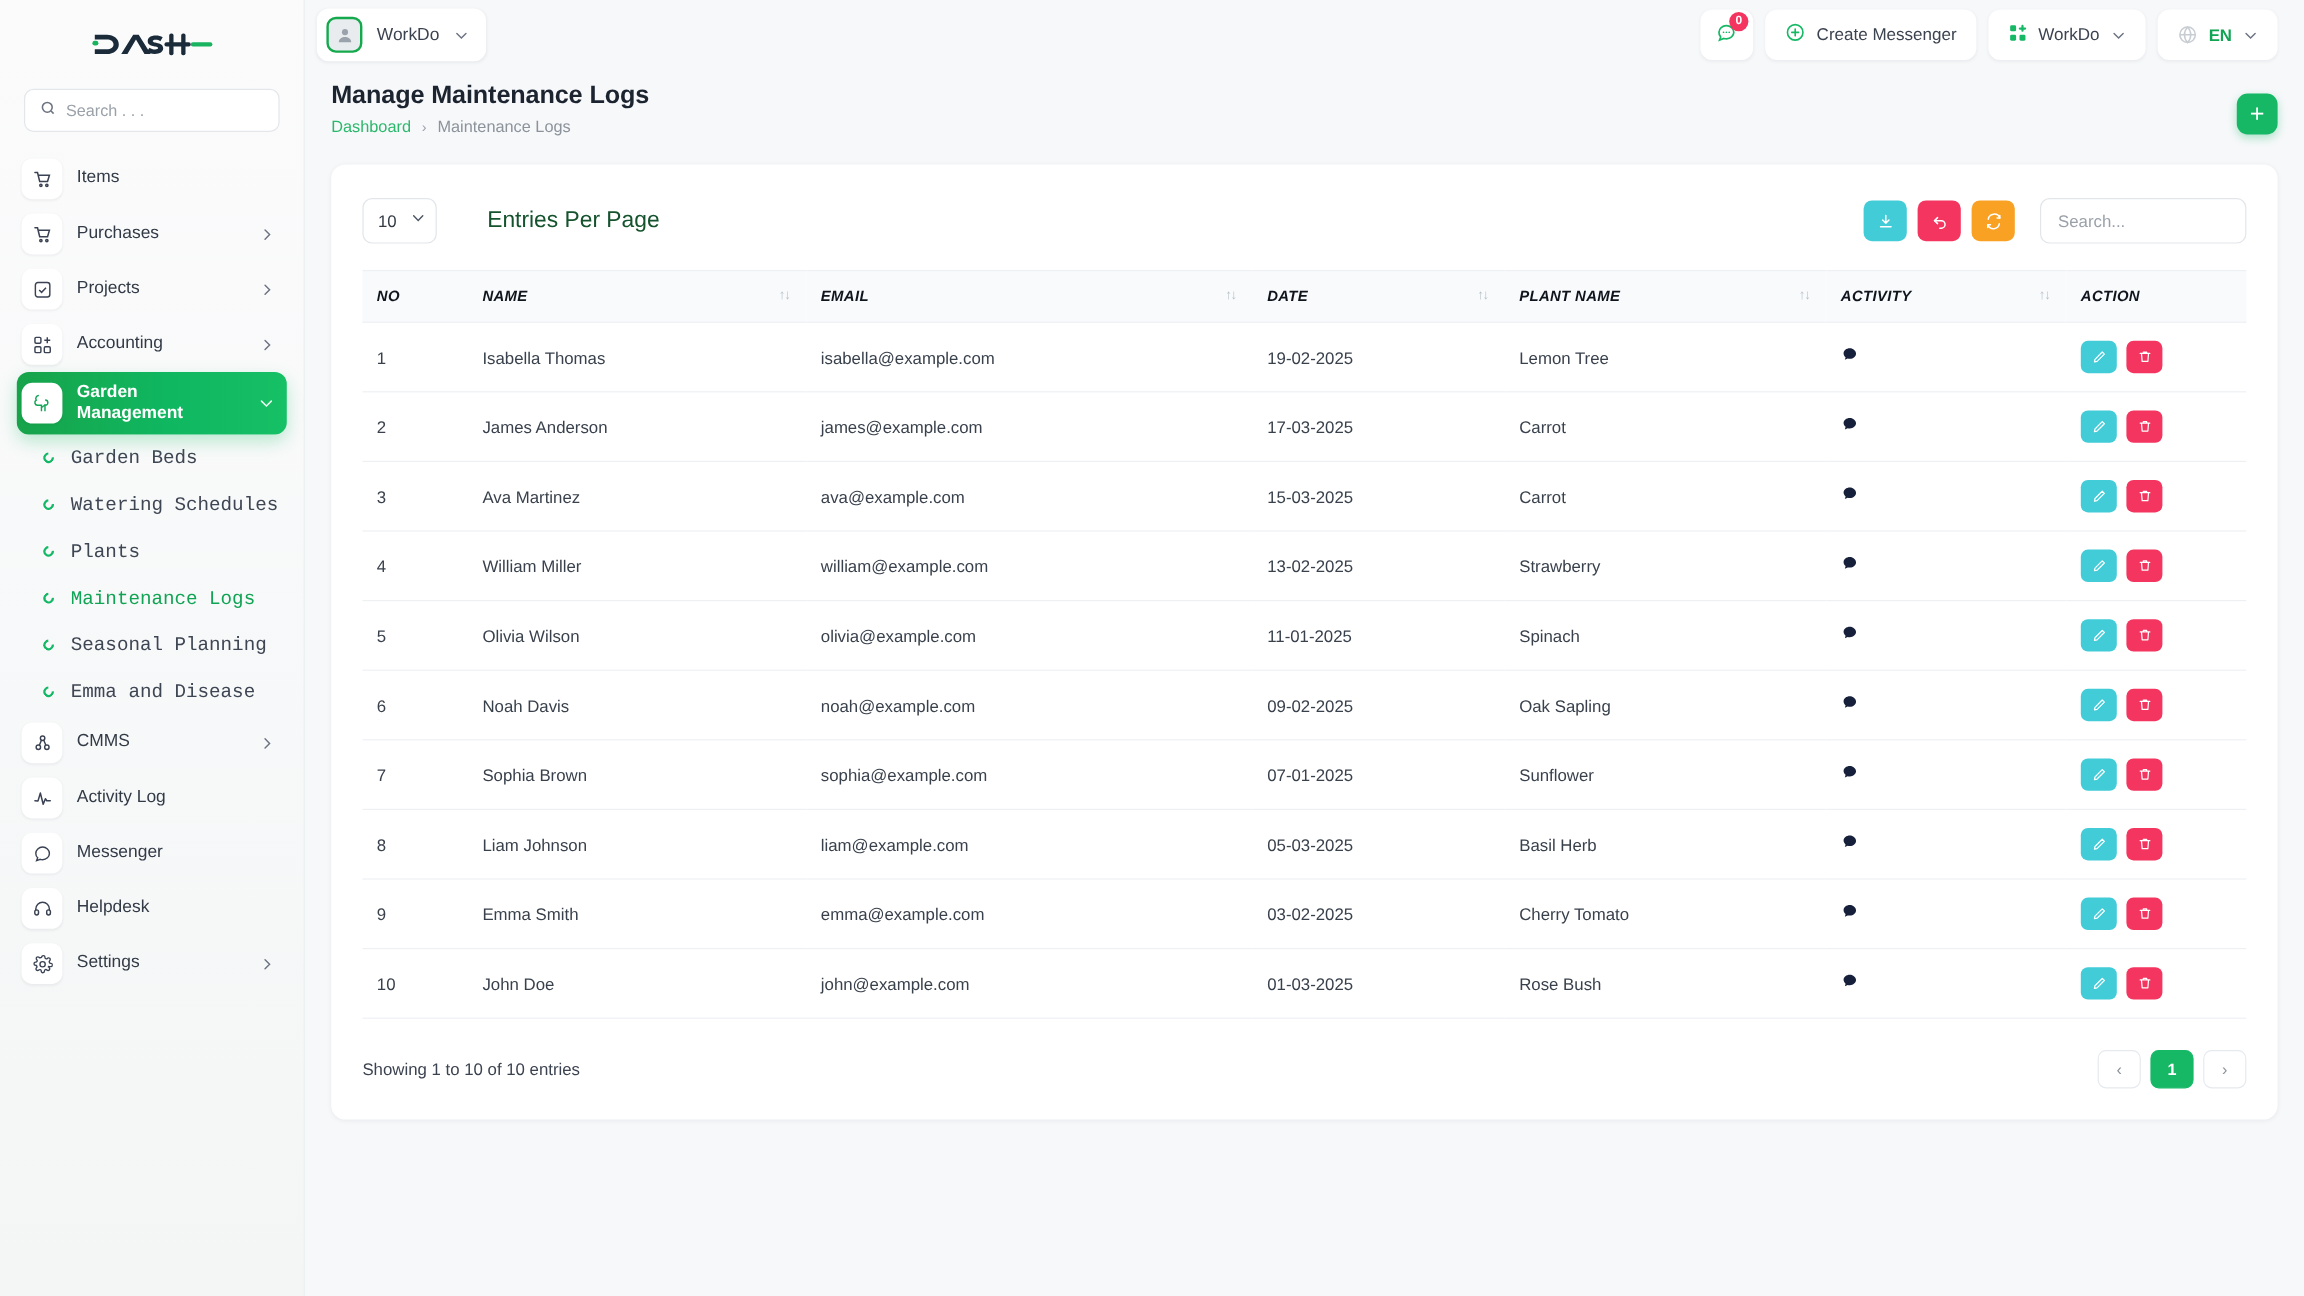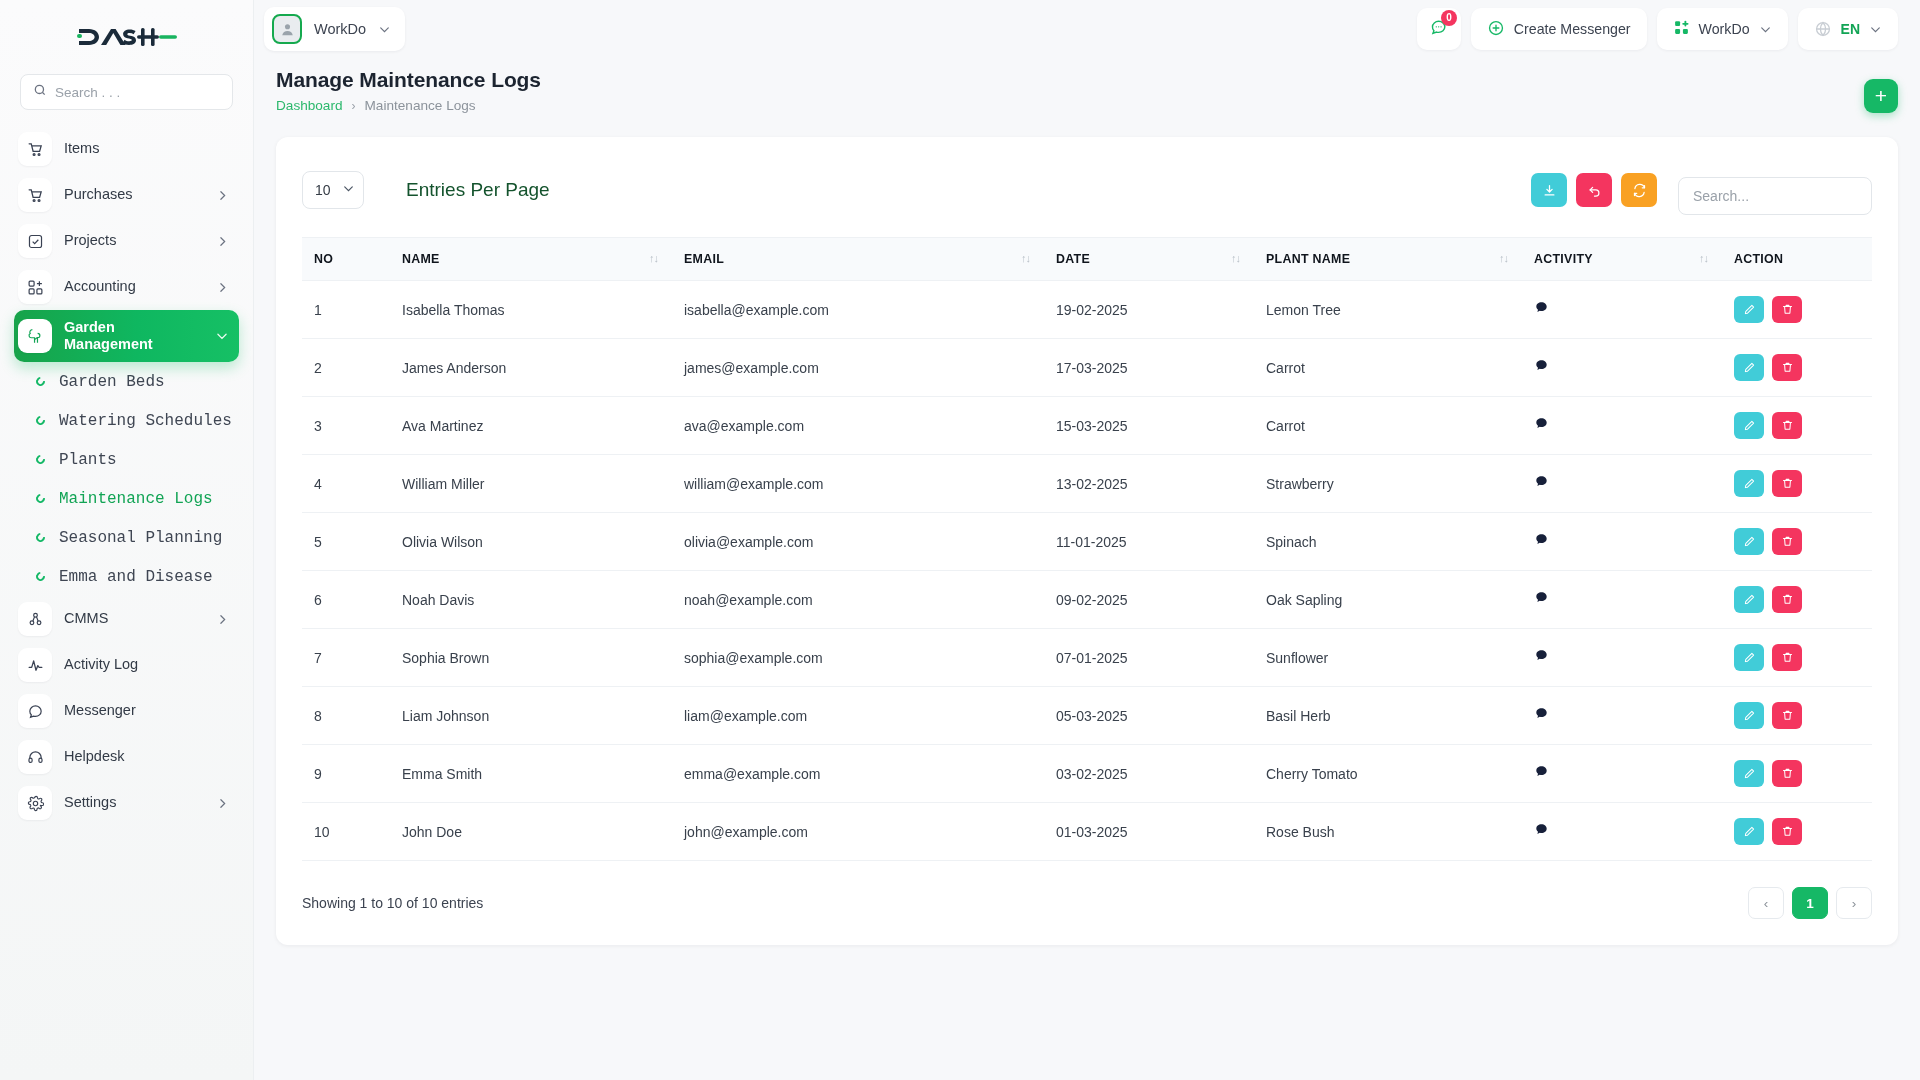--- a/index.html
+++ b/index.html
@@ -101,21 +101,21 @@
   }
   .pill.icon-only { width:44px; padding:0; justify-content:center; position:relative; }
   .badge {
     position:absolute; top:2px; right:4px; background:#f4355f; color:#fff;
     border-radius: 10px; font-size:10px; line-height:1; padding:3px 5px; font-weight:600;
   }
   .lang-globe { color:#c8cdd3; display:flex; }
   .lang-text { color:#12a455; font-weight:600; font-size:14px; }
 
   .page-head { padding: 10px 22px 0 22px; }
-  .page-head-row { display:flex; align-items:center; justify-content:space-between;gap:43px; }
+  .page-head-row { display:flex; align-items:flex-start; justify-content:space-between;gap:43px; }
   .page-title { font-size: 21px; font-weight:700; color:#1c2430; letter-spacing:-.1px;}
   .crumbs { margin-top:6px; font-size:13.6px; display:flex; align-items:center; gap:9px; }
   .crumbs .c1 { color:#2bb86c; cursor:pointer; }
   .crumbs .sep { color:#9aa1a9; font-size: 12px;}
   .crumbs .c2 { color:#8c939b; }
   .add-btn {
     width:34px; height:34px; border-radius:9px; background:#16b866; color:#fff;
     display:flex; align-items:center; justify-content:center; font-size:21px;
     cursor:pointer; box-shadow: 0 3px 8px rgba(22,184,102,.35); font-weight:300;
     line-height:1; margin-top:10px;
@@ -140,35 +140,34 @@
 
   .tools { display:flex; align-items:center; gap:9px; }
   .tool-btn {
     width:36px; height:34px; border-radius:7px; display:flex; align-items:center;
     justify-content:center; color:#fff; cursor:pointer;
   }
   .tool-dl { background:#41ccd8; }
   .tool-undo { background:#f4355f; }
   .tool-refresh { background:#f9a123; }
   .search-tbl {
-    margin-left:12px; width:194px; height:38px; border:1px solid #e2e6ea; border-radius:8px;
+    margin-left:12px; width:172px; height:38px; border:1px solid #e2e6ea; border-radius:8px;
     background:#fff; padding: 0 14px; font-size:14px; color:#374151; outline:none;
     font-family:"Liberation Sans", sans-serif;
-    margin-top:12px;
   }
   .search-tbl::placeholder { color:#9aa1a9; }
 
   table { width:100%; border-collapse: collapse; margin-top:22px; table-layout: fixed;}
   thead tr { background:#f8fafc; }
   th {
     text-align:left; font-size:12.4px; font-weight:700; color:#10151d;
     padding: 14px 0 14px 12px; letter-spacing:.3px;
     border-top:1px solid #eef1f4; border-bottom:1px solid #eef1f4;
   }
-  th .th-in { display:flex; align-items:flex-start; justify-content:space-between; padding-right:14px;}
+  th .th-in { display:flex; align-items:flex-start; justify-content:space-between; padding-right:14px;font-style:italic;}
   th .sort { color:#b9c0c8; font-size:11px; letter-spacing:-1px;}
   td {
     font-size:14px; color:#39414c; padding: 15px 0 15px 12px;
     border-bottom:1px solid #eef1f4;
   }
   tbody tr:last-child td { border-bottom:1px solid #eef1f4; }
   .col-no{width:88px}.col-name{width:282px}.col-email{width:372px}
   .col-date{width:210px}.col-plant{width:268px}.col-act{width:200px}.col-action{width:auto}
 
   .chat-dot { color:#17203a; font-size:16px; }

